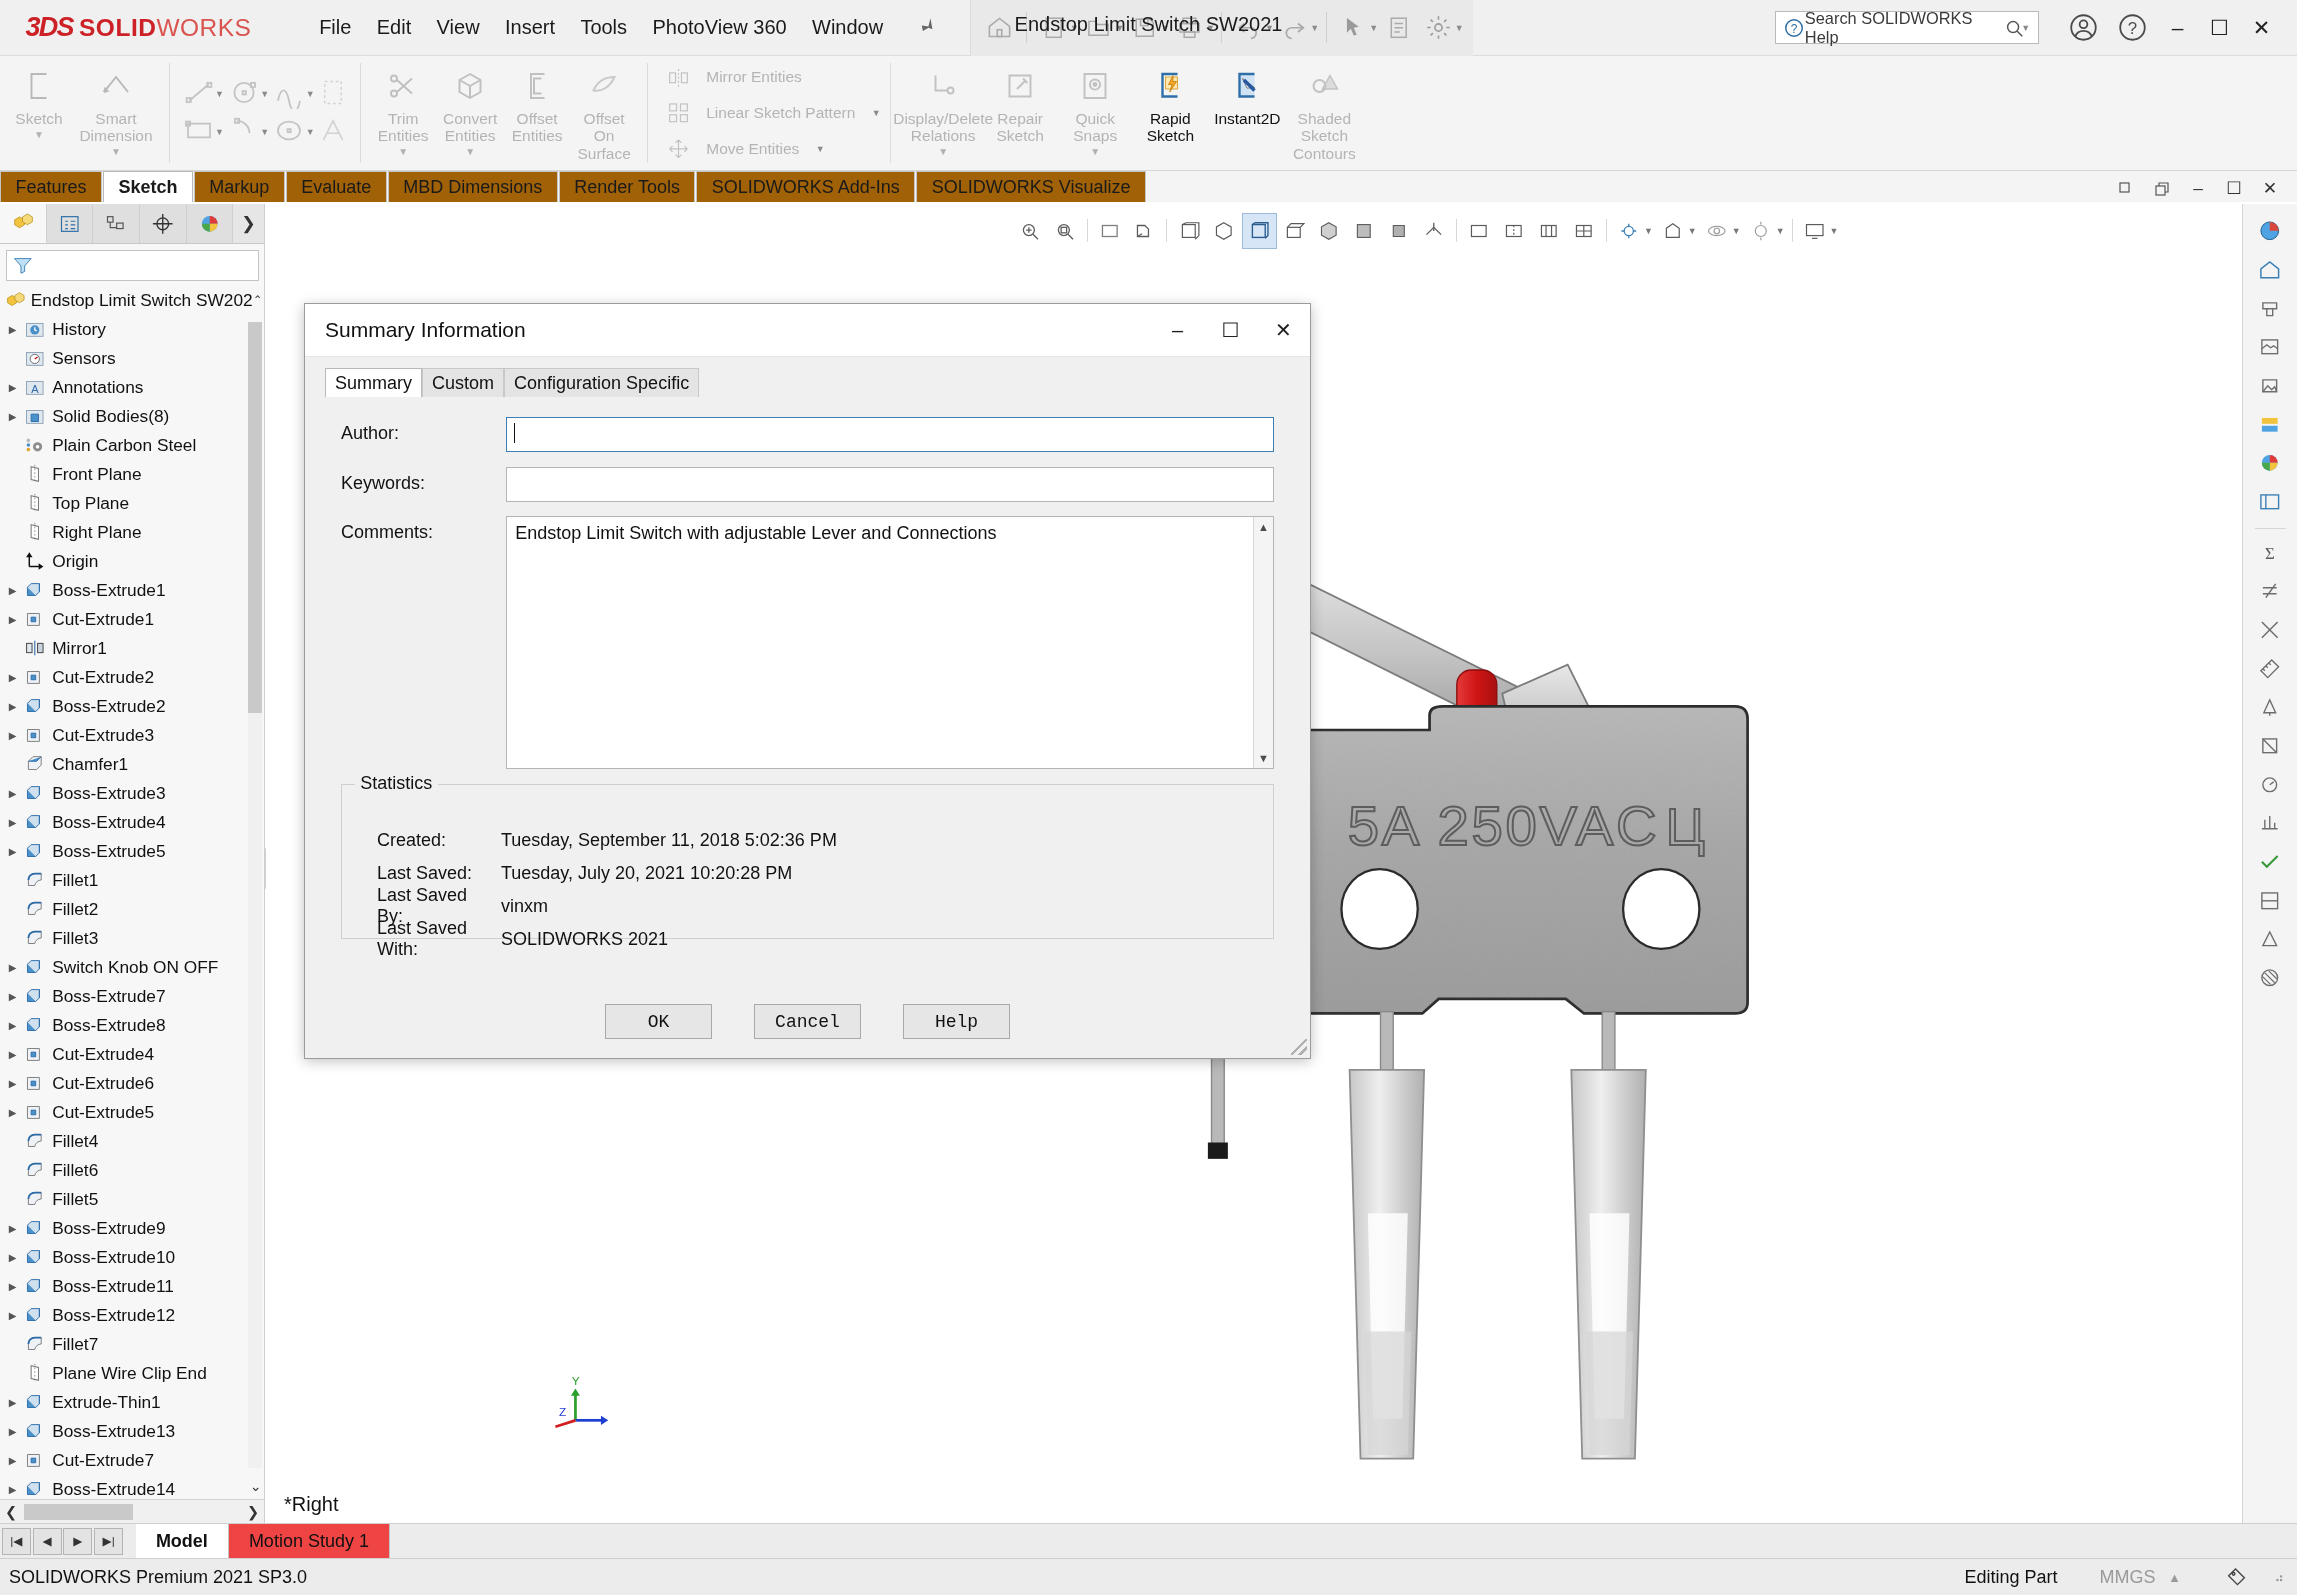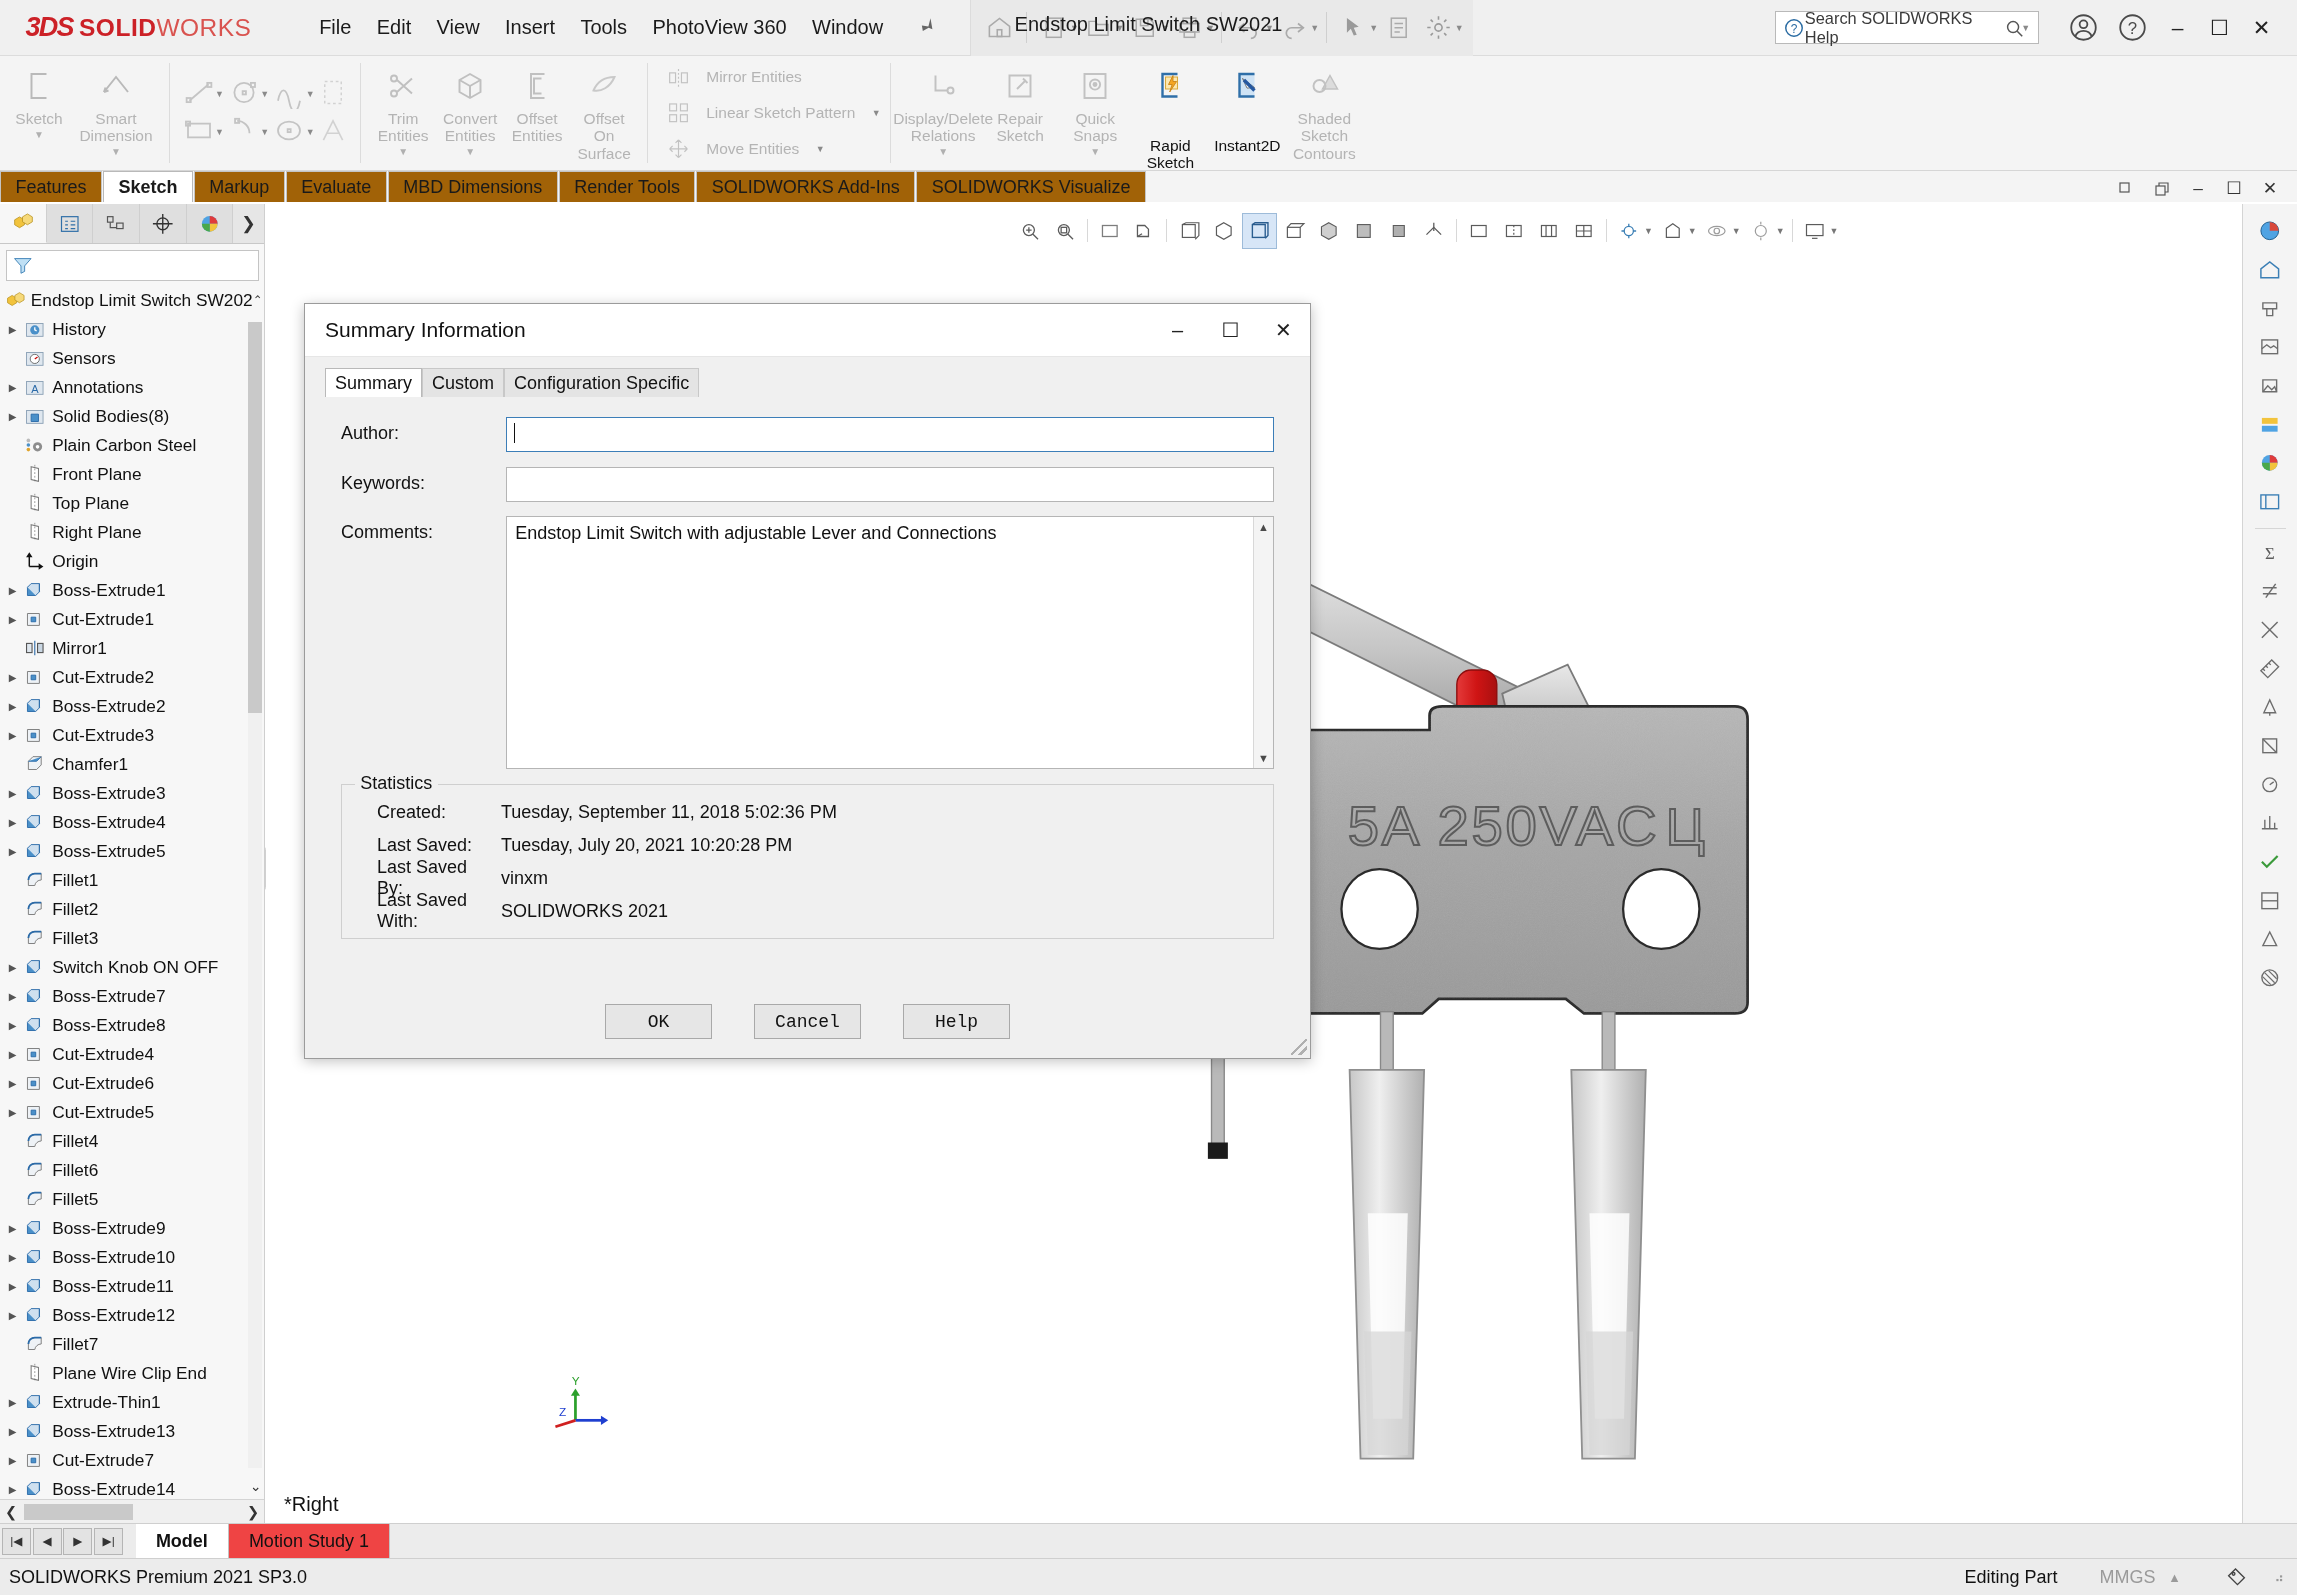--- a/index.html
+++ b/index.html
@@ -58,21 +58,21 @@
     background:#f4f4f4; border-bottom:0.9px solid #d6d6d6;
     display:flex; align-items:stretch;
   }
   .rgroup { display:flex; align-items:flex-start; padding:3.6px 5.5px; }
   .rsep { width:0.9px; background:#dcdcdc; margin:7.3px 3.6px; }
   .rbtn {
     width:67px; display:flex; flex-direction:column; align-items:center;
     padding-top:5.5px; color:#b4b4b4; font-size:15.5px; line-height:1.12; text-align:center;
   }
   .rbtn.wide { width:87px; }
-  .rbtn.active { color:#111;gap:27px; }
+  .rbtn.active { color:#111; }
   .rico { height:42px; display:flex; align-items:center; justify-content:center; margin-bottom:2.7px; }
   .rrow { display:flex; align-items:center; height:36px; }
   .rrow .ri { width:44px; display:flex; justify-content:center; color:#c0c0c0; }
   .rtext { font-size:15.5px; color:#b4b4b4; margin-left:5.5px; white-space:nowrap; }
   .stack { display:flex; flex-direction:column; justify-content:space-between; padding-top:3.6px;}
   .dropcar { font-size:10px; color:#b0b0b0; margin-top:1.8px; }
   #ribbon-collapse { position:absolute; right:14.5px; top:136px; font-size:16.4px; color:#555; }
   
   #tabrow {
     position:absolute; left:0; top:171px; width:2297px; height:31px;
@@ -194,21 +194,21 @@
     flex:1; height:253px; background:#fff; border:0.9px solid #b5b5b5; position:relative;
   }
   #comments-text { font-size:18px; color:#111; padding:5.5px 8.2px; }
   #comments-sb { position:absolute; right:0; top:0; width:20px; height:100%;
                  background:#f4f4f4; border-left:0.9px solid #d8d8d8;
                  display:flex; flex-direction:column; justify-content:space-between;
                  align-items:center; }
   .sbar-ar { font-size:11px; color:#4a4a4a; padding:3.6px 0; }
   #stats {
     margin-top:12.7px; border:0.9px solid #cfcfcf; position:relative;
-    padding:11px 0 18px 0; height:155px;
+    padding:39px 0 18px 0; height:155px;
   }
   #stats-legend { position:absolute; left:12.7px; top:-11.8px; background:#f0f0f0;
                   padding:0 5.5px; font-size:18px; color:#111; }
   .srow { display:flex; align-items:center; height:33px; font-size:18px; color:#111; }
   .slabel { width:132px; padding-left:35px; }
   .sval { padding-left:27px; }
   #dlg-footer { height:73px; display:flex; align-items:center; justify-content:center; gap:42px;
                 position:relative; }
   .dbtn { width:107px; height:35px; background:#e6e6e6; border:0.9px solid #a9a9a9;
           font-size:18px; color:#111; display:flex; align-items:center; justify-content:center;font-family:Liberation Mono, monospace; }

